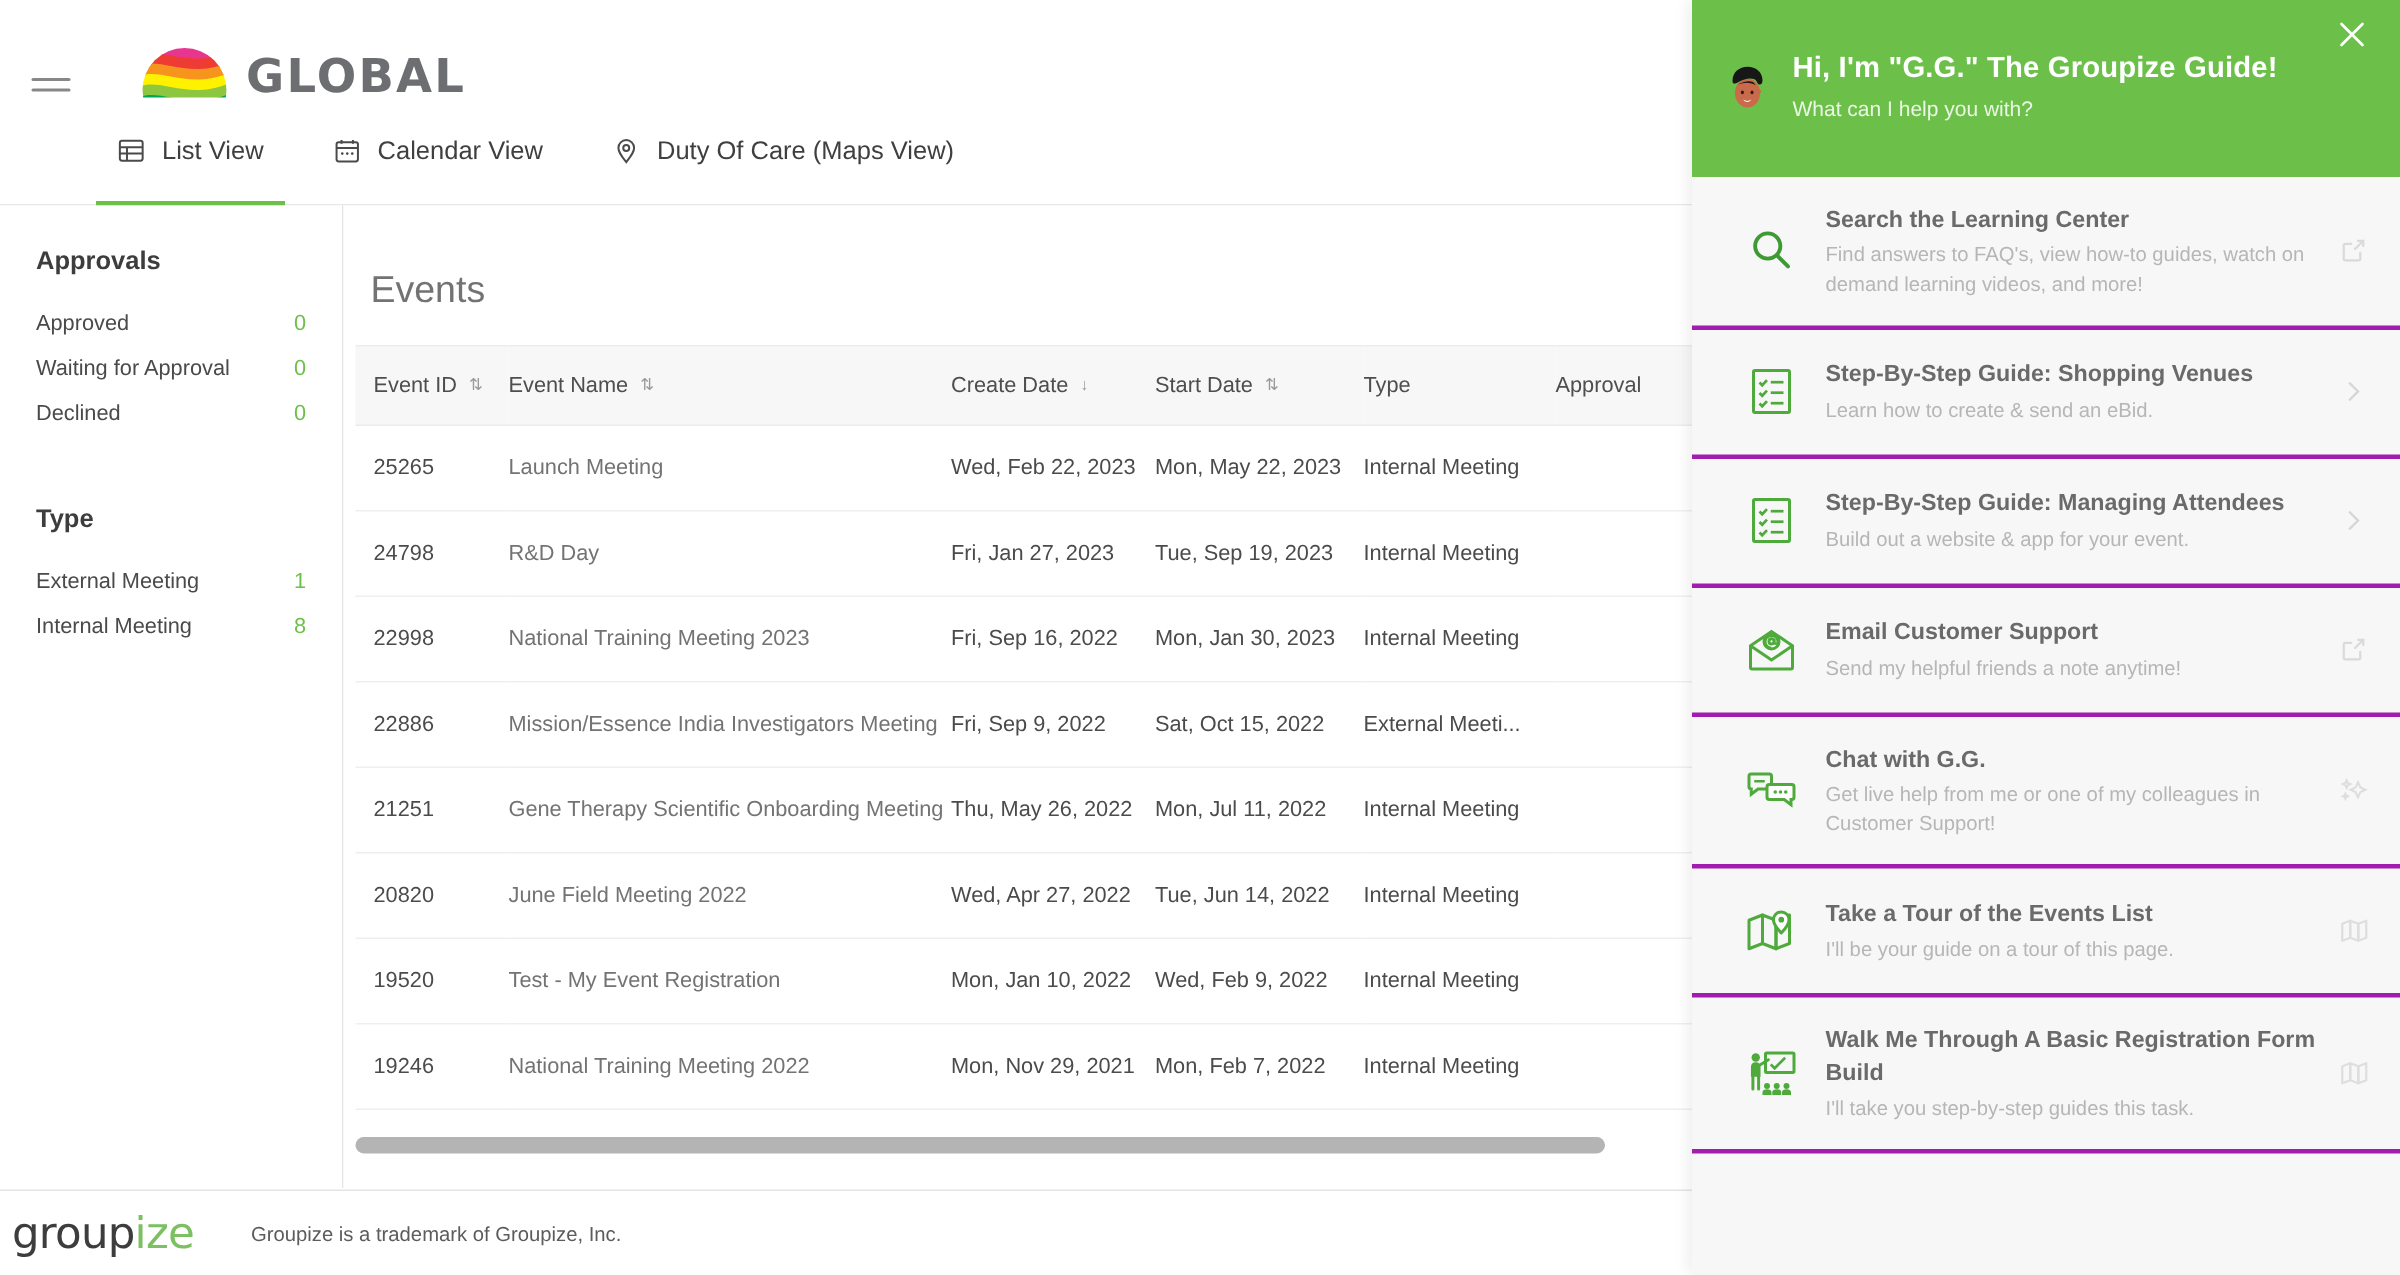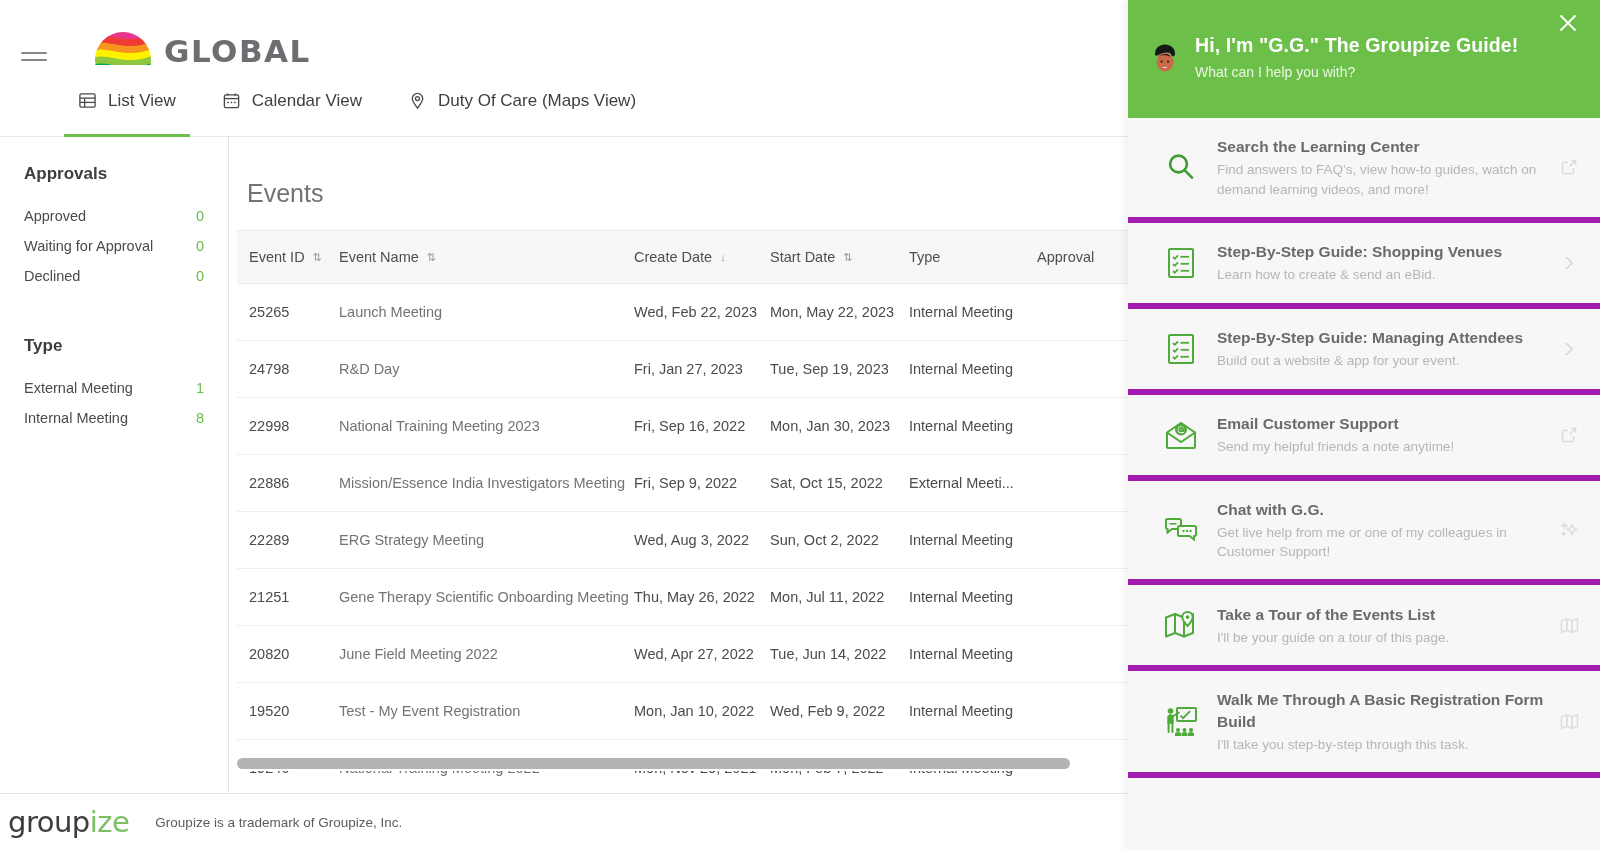--- a/index.html
+++ b/index.html
@@ -90,21 +90,21 @@
   .hscroll-track {
     position: absolute; left: 237px; top: 755px; width: 1125px; height: 16px; background: #fff;
   }
   .hscroll-thumb {
     height: 11px; width: 833px; background: #b4b4b4; border-radius: 6px; margin-top: 3px;
   }
 
   
   .footer {
     position: absolute; left: 0; top: 793px; width: 1301px; height: 57px;
-    background: #fff; border-top: 1px solid #e4e4e4; display: flex; align-items: center;
+    background: #fff; border-top: 1px solid #e4e4e4; display: flex; align-items: center; gap: 12px;
   }
   .foot-logo {
     margin-left: 8px; font-size: 29px; color: #3d3d3d; letter-spacing: -0.5px;
     font-family: "DejaVu Sans", sans-serif;
   }
   .foot-logo .gz { color: #7cc063; }
   .foot-text { margin-left: 26px; font-size: 13.5px; color: #5c5c5c; }
 
   
   .panel {
@@ -119,21 +119,21 @@
   .gg-text { margin-left: 14px; margin-top: 12px; }
   .gg-title { font-size: 19.5px; font-weight: bold; color: #fff; letter-spacing: 0.1px; }
   .gg-sub { font-size: 14px; color: #eaf7e2; margin-top: 7px; }
   .panel-close {
     position: absolute; right: 19px; top: 10px; width: 26px; height: 26px; cursor: pointer;
   }
 
   .panel-list { height: 732px; overflow: hidden; }
   .p-item {
     display: flex; align-items: center; gap: 0;
-    padding: 18px 18px 18px 30px; border-bottom: 6px solid #a21caf; cursor: pointer;
+    padding: 18px 18px 18px 30px; border-bottom: 3px solid #a21caf; cursor: pointer;
     min-height: 86px;
   }
   .p-icon { width: 46px; flex: none; display: flex; align-items: center; justify-content: center; }
   .p-body { flex: 1; padding-left: 13px; padding-right: 10px; }
   .p-title { font-size: 15.5px; font-weight: bold; color: #6a6a6a; line-height: 1.38; }
   .p-desc { font-size: 13.5px; color: #b6b6b6; line-height: 1.42; margin-top: 3px; }
   .p-right { width: 26px; flex: none; display: flex; align-items: center; justify-content: center; color: #d6d6d6; }
 </style>
 </head>
 <body>
@@ -307,28 +307,20 @@
         </tr>
         <tr>
           <td class="c-id">22886</td>
           <td class="c-name"><span class="ev-link">Mission/Essence India Investigators Meeting</span></td>
           <td class="c-create">Fri, Sep 9, 2022</td>
           <td class="c-start">Sat, Oct 15, 2022</td>
           <td class="c-type">External Meeti...</td>
           <td class="c-appr"></td>
         </tr>
         <tr>
-          <td class="c-id">22289</td>
-          <td class="c-name"><span class="ev-link">ERG Strategy Meeting</span></td>
-          <td class="c-create">Wed, Aug 3, 2022</td>
-          <td class="c-start">Sun, Oct 2, 2022</td>
-          <td class="c-type">Internal Meeting</td>
-          <td class="c-appr"></td>
-        </tr>
-        <tr>
           <td class="c-id">21251</td>
           <td class="c-name"><span class="ev-link">Gene Therapy Scientific Onboarding Meeting</span></td>
           <td class="c-create">Thu, May 26, 2022</td>
           <td class="c-start">Mon, Jul 11, 2022</td>
           <td class="c-type">Internal Meeting</td>
           <td class="c-appr"></td>
         </tr>
         <tr>
           <td class="c-id">20820</td>
           <td class="c-name"><span class="ev-link">June Field Meeting 2022</span></td>
@@ -542,21 +534,21 @@
             <circle cx="14" cy="24" r="2" fill="#4faa3c" stroke="none"></circle>
             <circle cx="20.5" cy="24" r="2" fill="#4faa3c" stroke="none"></circle>
             <circle cx="27" cy="24" r="2" fill="#4faa3c" stroke="none"></circle>
             <path d="M11 30v-2.1c0-1 1.3-1.8 3-1.8s3 .8 3 1.8V30z" fill="#4faa3c" stroke="none"></path>
             <path d="M17.5 30v-2.1c0-1 1.3-1.8 3-1.8s3 .8 3 1.8V30z" fill="#4faa3c" stroke="none"></path>
             <path d="M24 30v-2.1c0-1 1.3-1.8 3-1.8s3 .8 3 1.8V30z" fill="#4faa3c" stroke="none"></path>
           </svg>
         </div>
         <div class="p-body">
           <div class="p-title">Walk Me Through A Basic Registration Form Build</div>
-          <div class="p-desc">I'll take you step-by-step through this task.</div>
+          <div class="p-desc">I'll take you step-by-step guides this task.</div>
         </div>
         <div class="p-right">
           <svg width="19" height="19" viewBox="0 0 19 19" fill="none" stroke="#dedede" stroke-width="1.5" stroke-linejoin="round">
             <path d="M1.5 4.8L6.8 2.8v11.4l-5.3 2z"></path>
             <path d="M6.8 2.8l5.4 2v11.4l-5.4-2z"></path>
             <path d="M12.2 4.8l5.3-2v11.4l-5.3 2z"></path>
           </svg>
         </div>
       </div>
 

